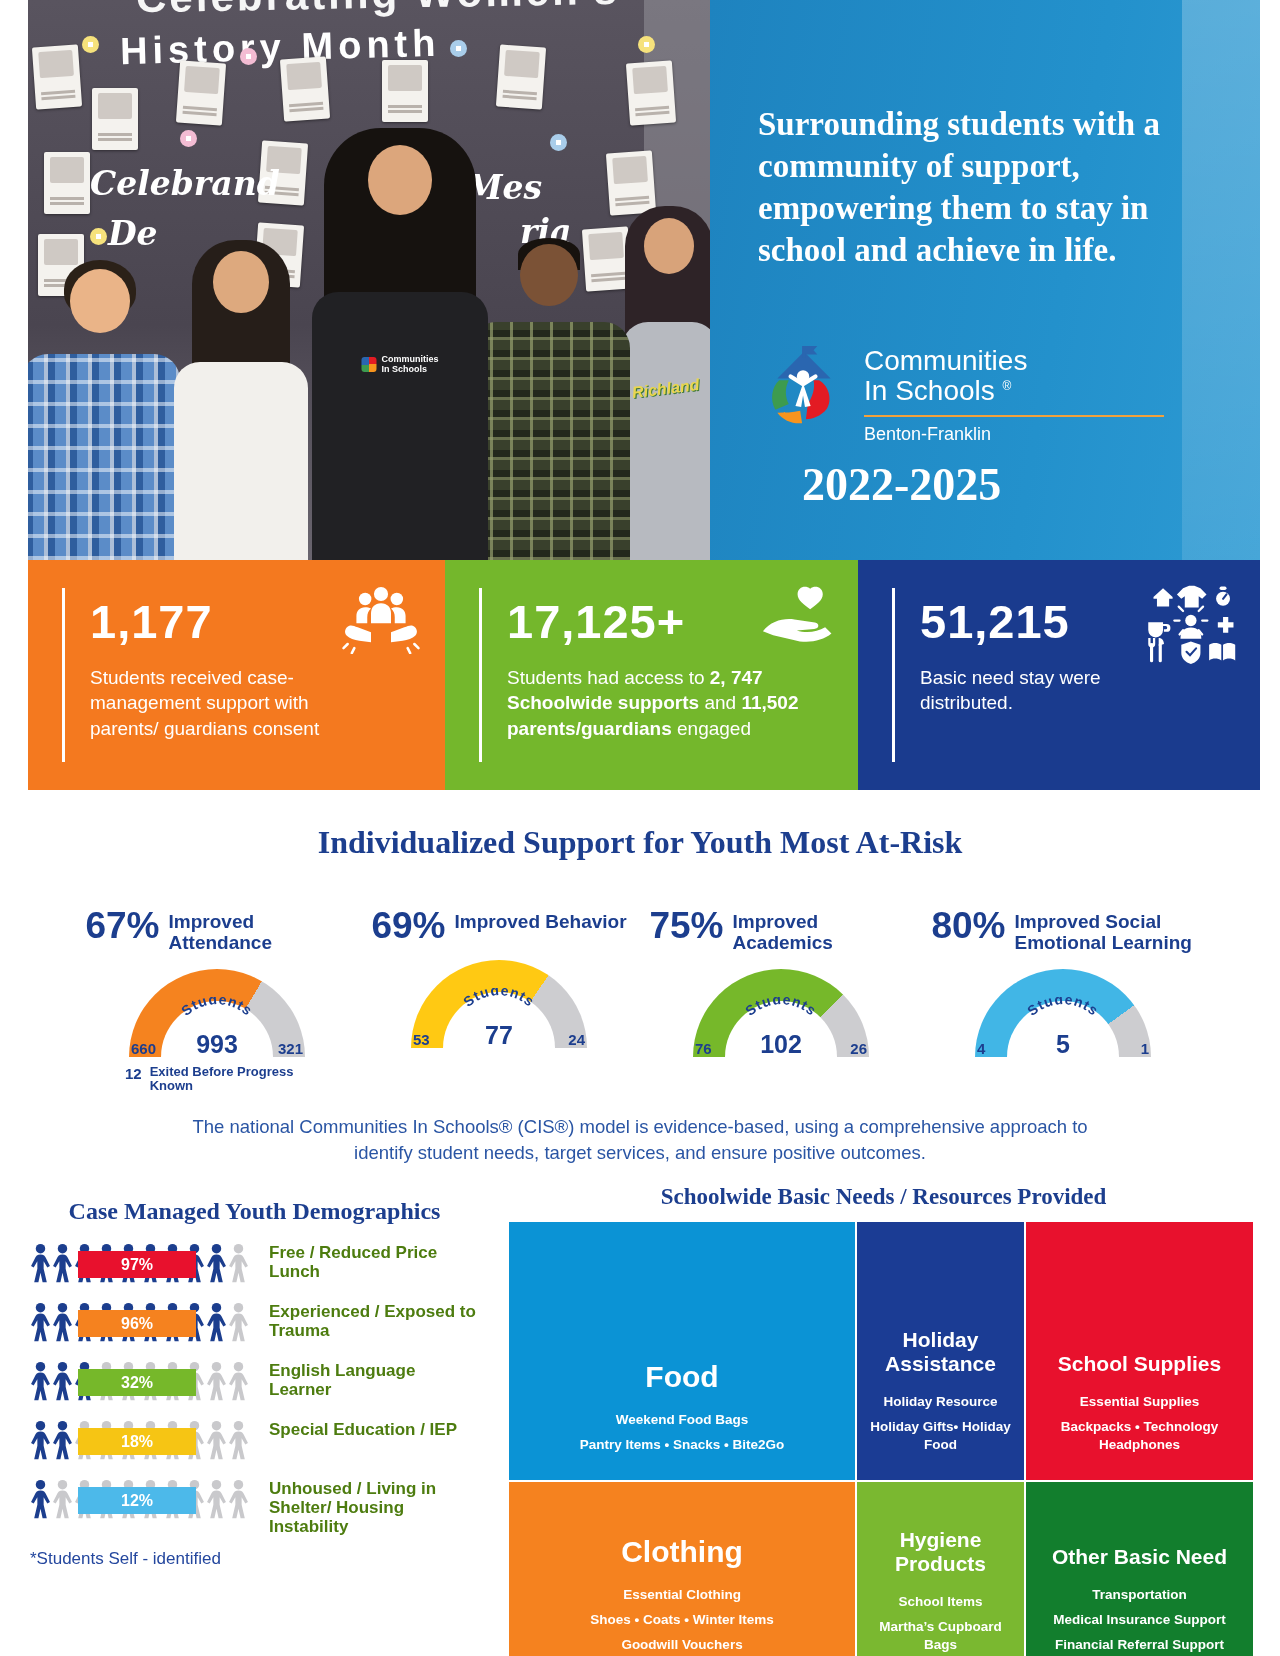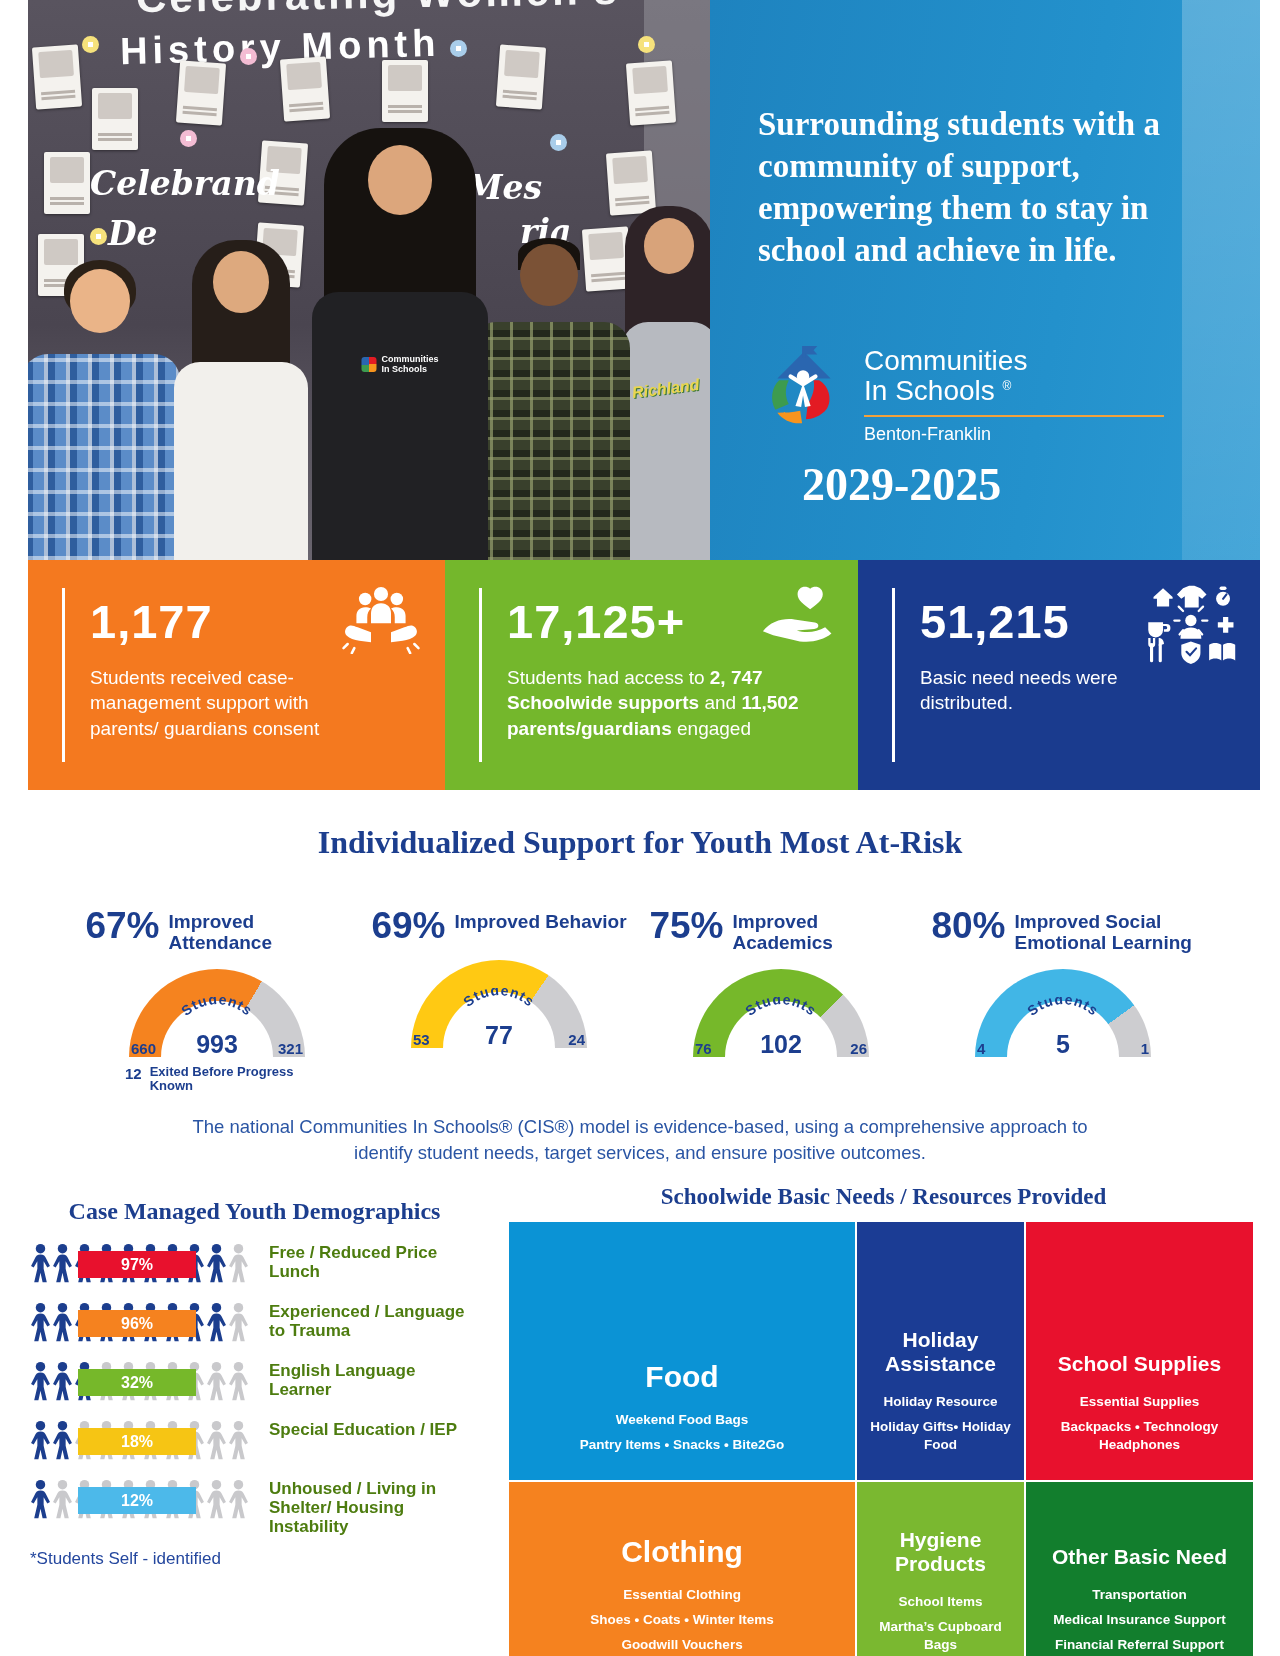--- a/index.html
+++ b/index.html
@@ -211,21 +211,21 @@
           <path d="M45 39l-8 24 6 1 2-12 2 12 6-1z" fill="#fff"></path>
           <path d="M45 40L32 32M45 40l13-8" stroke="#fff" stroke-width="4.5" stroke-linecap="round" fill="none"></path>
         </svg>
         <div class="logo-text">
           <div class="l1"><span>Communities</span></div>
           <div class="l1"><span>In Schools</span> <span class="reg">®</span></div>
           <div class="logo-rule"></div>
           <div class="logo-aff">Benton-Franklin</div>
         </div>
       </div>
-      <div class="year">2029-2025</div>
+      <div class="year">2022-2025</div>
     </div>
   </header>
 
   <section class="stats" id="stats">
       <div class="stat" style="background:#F4791F;width:417px">
         <div class="vline"></div>
         <div class="stat-val">1,177</div>
         <p class="stat-desc" style="width:270px"><span>Students received case-management support with parents/ guardians consent</span></p>
         <span class="stat-icon"><svg viewBox="0 0 96 84" width="80" height="70">
             <g fill="#fff">
@@ -253,21 +253,21 @@
         <span class="stat-icon"><svg viewBox="0 0 96 80" width="76" height="63">
             <g fill="#fff">
               <path d="M66 6c-6-5-16-2-16 7 0 8 8 13 16 19 8-6 16-11 16-19 0-9-10-12-16-7z"></path>
               <path d="M6 60c10-13 26-17 40-15l26 4c6 1 6 8-1 8l-22 2c12 4 26 2 36-4l8 8c-12 10-32 13-48 8l-26-6z"></path>
             </g>
           </svg></span>
       </div>
       <div class="stat" style="background:#1A3B8E;width:402px">
         <div class="vline"></div>
         <div class="stat-val">51,215</div>
-        <p class="stat-desc" style="width:230px"><span>Basic need needs were distributed.</span></p>
+        <p class="stat-desc" style="width:230px"><span>Basic need stay were distributed.</span></p>
         <span class="stat-icon"><svg viewBox="0 0 104 92" width="92" height="80">
             <g fill="#fff">
               <path d="M10 15l11-10 11 10v2h-4v9H14v-9h-4z"></path>
               <path d="M44 5l7-3h6l7 3 7 7-5 5-4-3v13H46V14l-4 3-5-5z"></path>
               <circle cx="90" cy="17" r="8"></circle>
               <rect x="86" y="3" width="8" height="4" rx="2"></rect>
               <path d="M4 44h17v9a8.5 8.5 0 0 1-17 0z"></path>
               <path d="M21 46h4a4.5 4.5 0 0 1 0 9h-3v-3h2a1.8 1.8 0 0 0 0-3.6h-3z"></path>
               <circle cx="53" cy="42" r="6.5"></circle>
               <path d="M53 50c-8 0-12 5-12 13h24c0-8-4-13-12-13z"></path>
@@ -470,21 +470,21 @@
               <svg width="21" height="45" viewBox="0 0 40 84">
                 <circle cx="20" cy="10" r="9" fill="#1C3E8E"></circle>
                 <path fill="#1C3E8E" d="M20 21c-6 0-9 3-11 8L2 43l5 3 7-12v14l-6 26h8l4-18 4 18h8l-6-26V34l7 12 5-3-7-14c-2-5-5-8-11-8z"></path>
               </svg>
               <svg width="21" height="45" viewBox="0 0 40 84">
                 <circle cx="20" cy="10" r="9" fill="#C9C9CC"></circle>
                 <path fill="#C9C9CC" d="M20 21c-6 0-9 3-11 8L2 43l5 3 7-12v14l-6 26h8l4-18 4 18h8l-6-26V34l7 12 5-3-7-14c-2-5-5-8-11-8z"></path>
               </svg>
             </div>
             <div class="demo-bar" style="background:#F5821F">96%</div>
-            <div class="demo-label">Experienced / Language to Trauma</div>
+            <div class="demo-label">Experienced / Exposed to Trauma</div>
           </div>
           <div class="demo-row">
             <div class="demo-icons">
               <svg width="21" height="45" viewBox="0 0 40 84">
                 <circle cx="20" cy="10" r="9" fill="#1C3E8E"></circle>
                 <path fill="#1C3E8E" d="M20 21c-6 0-9 3-11 8L2 43l5 3 7-12v14l-6 26h8l4-18 4 18h8l-6-26V34l7 12 5-3-7-14c-2-5-5-8-11-8z"></path>
               </svg>
               <svg width="21" height="45" viewBox="0 0 40 84">
                 <circle cx="20" cy="10" r="9" fill="#1C3E8E"></circle>
                 <path fill="#1C3E8E" d="M20 21c-6 0-9 3-11 8L2 43l5 3 7-12v14l-6 26h8l4-18 4 18h8l-6-26V34l7 12 5-3-7-14c-2-5-5-8-11-8z"></path>

